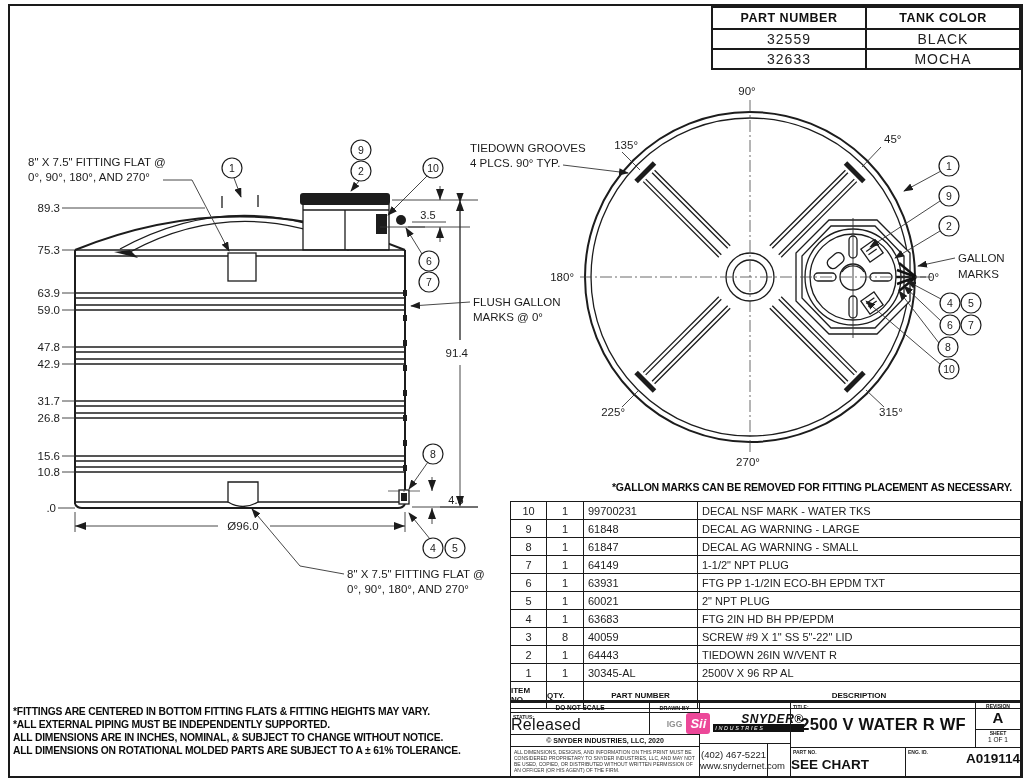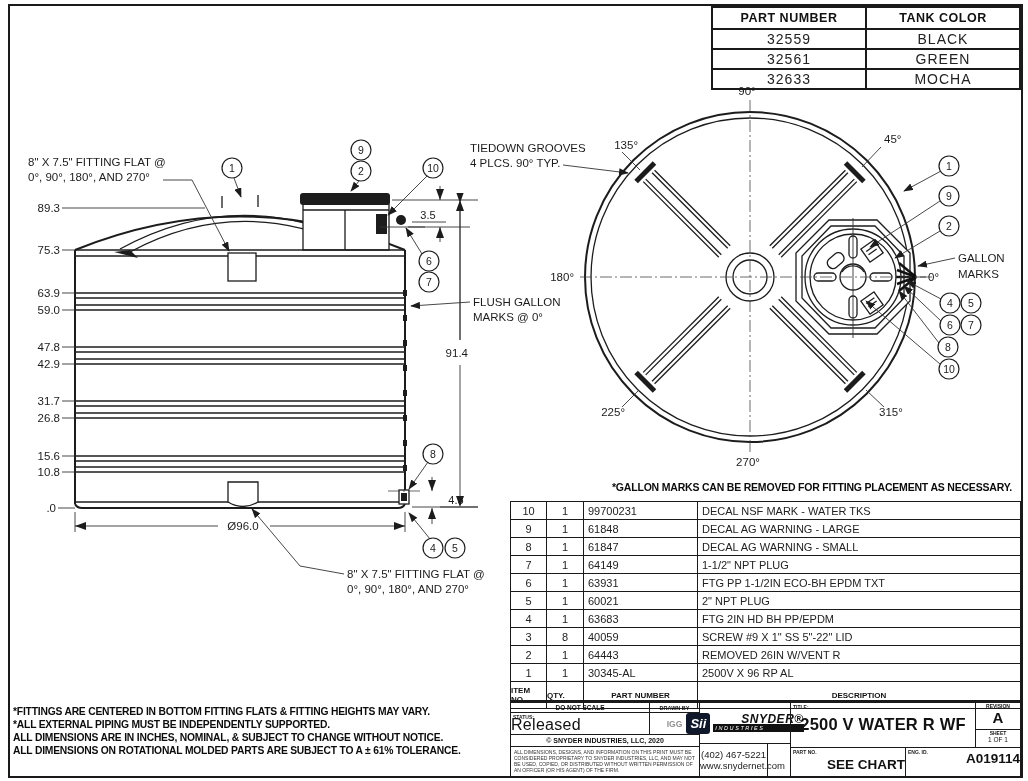--- a/index.html
+++ b/index.html
@@ -33,21 +33,21 @@
   .thin{stroke:#333;stroke-width:0.9;fill:none;}
   .cl{stroke:#444;stroke-width:0.8;fill:none;stroke-dasharray:12 3 2 3;}
   .t{font-family:"Liberation Sans",sans-serif;font-size:11.5px;fill:#1c1c1c;}
   .ts{font-family:"Liberation Sans",sans-serif;font-size:11px;fill:#1c1c1c;}
   .balloon circle{fill:#fff;stroke:#1c1c1c;stroke-width:1.2;}
   .balloon text{font-size:10.5px;fill:#1c1c1c;text-anchor:middle;}
   .blk{fill:#1c1c1c;}
   .wht{fill:#fff;stroke:#1c1c1c;stroke-width:1.3;}
   
   .logo{display:flex;align-items:center;justify-content:center;gap:3px;height:100%;}
-  .logoBox{background:#0f172a;color:#fff;font-weight:bold;font-style:italic;font-size:13px;
+  .logoBox{background:#ec4899;color:#fff;font-weight:bold;font-style:italic;font-size:13px;
            padding:3px 4px;border-radius:3px;}
   .logoName{font-weight:bold;font-style:italic;font-size:12px;letter-spacing:.5px;line-height:10px;margin-left:28px;}
   .logoSub{background:#111;color:#fff;font-size:5.5px;letter-spacing:1.6px;padding:1px 2px;
            font-style:italic;}
 </style>
 </head>
 <body>
 
 <div class="sheet">
   <div class="frame"></div>
@@ -354,24 +354,20 @@
     <tbody>
         <tr>
       <th style="width:50%">PART NUMBER</th>
       <th>TANK COLOR</th>
     </tr>
     <tr>
       <td>32559</td>
       <td>BLACK</td>
     </tr>
     <tr>
-      <td>32561</td>
-      <td>GREEN</td>
-    </tr>
-    <tr>
       <td>32633</td>
       <td>MOCHA</td>
     </tr>
   </tbody>
     </table>
 
   <div class="gallonNote">*GALLON MARKS CAN BE REMOVED FOR FITTING PLACEMENT AS NECESSARY.</div>
 
   <div class="bomWrap">
     <table class="bom">
@@ -427,21 +423,21 @@
       <tr>
             <td class="c">3</td>
             <td class="c">8</td>
             <td>40059</td>
             <td>SCREW #9 X 1" SS 5"-22" LID</td>
           </tr>
       <tr>
             <td class="c">2</td>
             <td class="c">1</td>
             <td>64443</td>
-            <td>REMOVED 26IN W/VENT R</td>
+            <td>TIEDOWN 26IN W/VENT R</td>
           </tr>
       <tr>
             <td class="c">1</td>
             <td class="c">1</td>
             <td>30345-AL</td>
             <td>2500V X 96 RP AL</td>
           </tr>
       <tr class="hdr">
         <td>
               <div>ITEM</div>
@@ -494,20 +490,20 @@
     <div class="cell" style="left:465px;top:0;width:46px;height:28px;text-align:center;">
       <div style="font-size:5px;font-weight:bold;">REVISION</div>
       <div style="font-size:15px;font-weight:bold;">A</div>
     </div>
     <div class="cell" style="left:465px;top:27px;width:46px;height:19px;text-align:center;">
       <div style="font-size:5px;font-weight:bold;">SHEET</div>
       <div style="font-size:6.5px;">1 OF 1</div>
     </div>
     <div class="cell" style="left:280px;top:45px;width:116px;height:31px;">
       <span class="lbl">PART NO.</span>
-      <div style="text-align:right;font-size:13.5px;font-weight:bold;margin-top:9px;">SEE CHART</div>
+      <div style="text-align:left;font-size:13.5px;font-weight:bold;margin-top:9px;">SEE CHART</div>
     </div>
     <div class="cell" style="left:395px;top:45px;width:116px;height:31px;">
       <span class="lbl">ENG. ID.</span>
       <div style="text-align:right;font-size:13.5px;font-weight:bold;margin-top:3px;">A019114</div>
     </div>
   </div>
 </div>
 
 </body></html>

